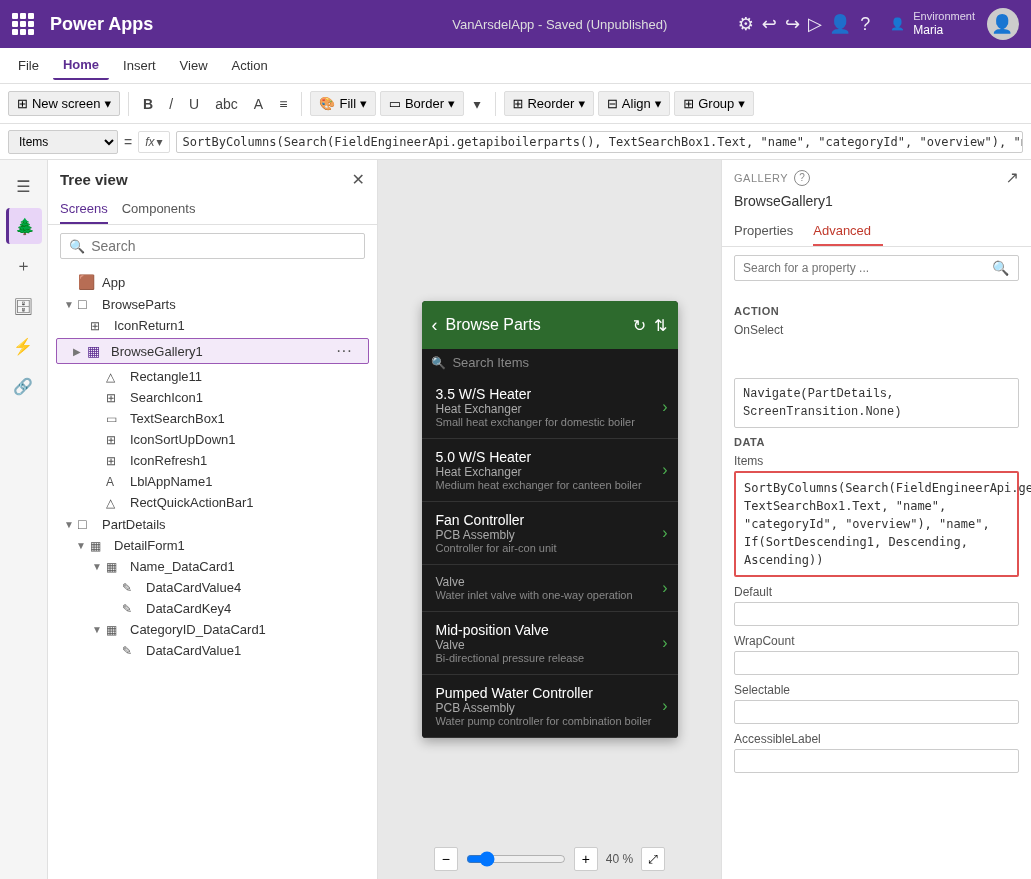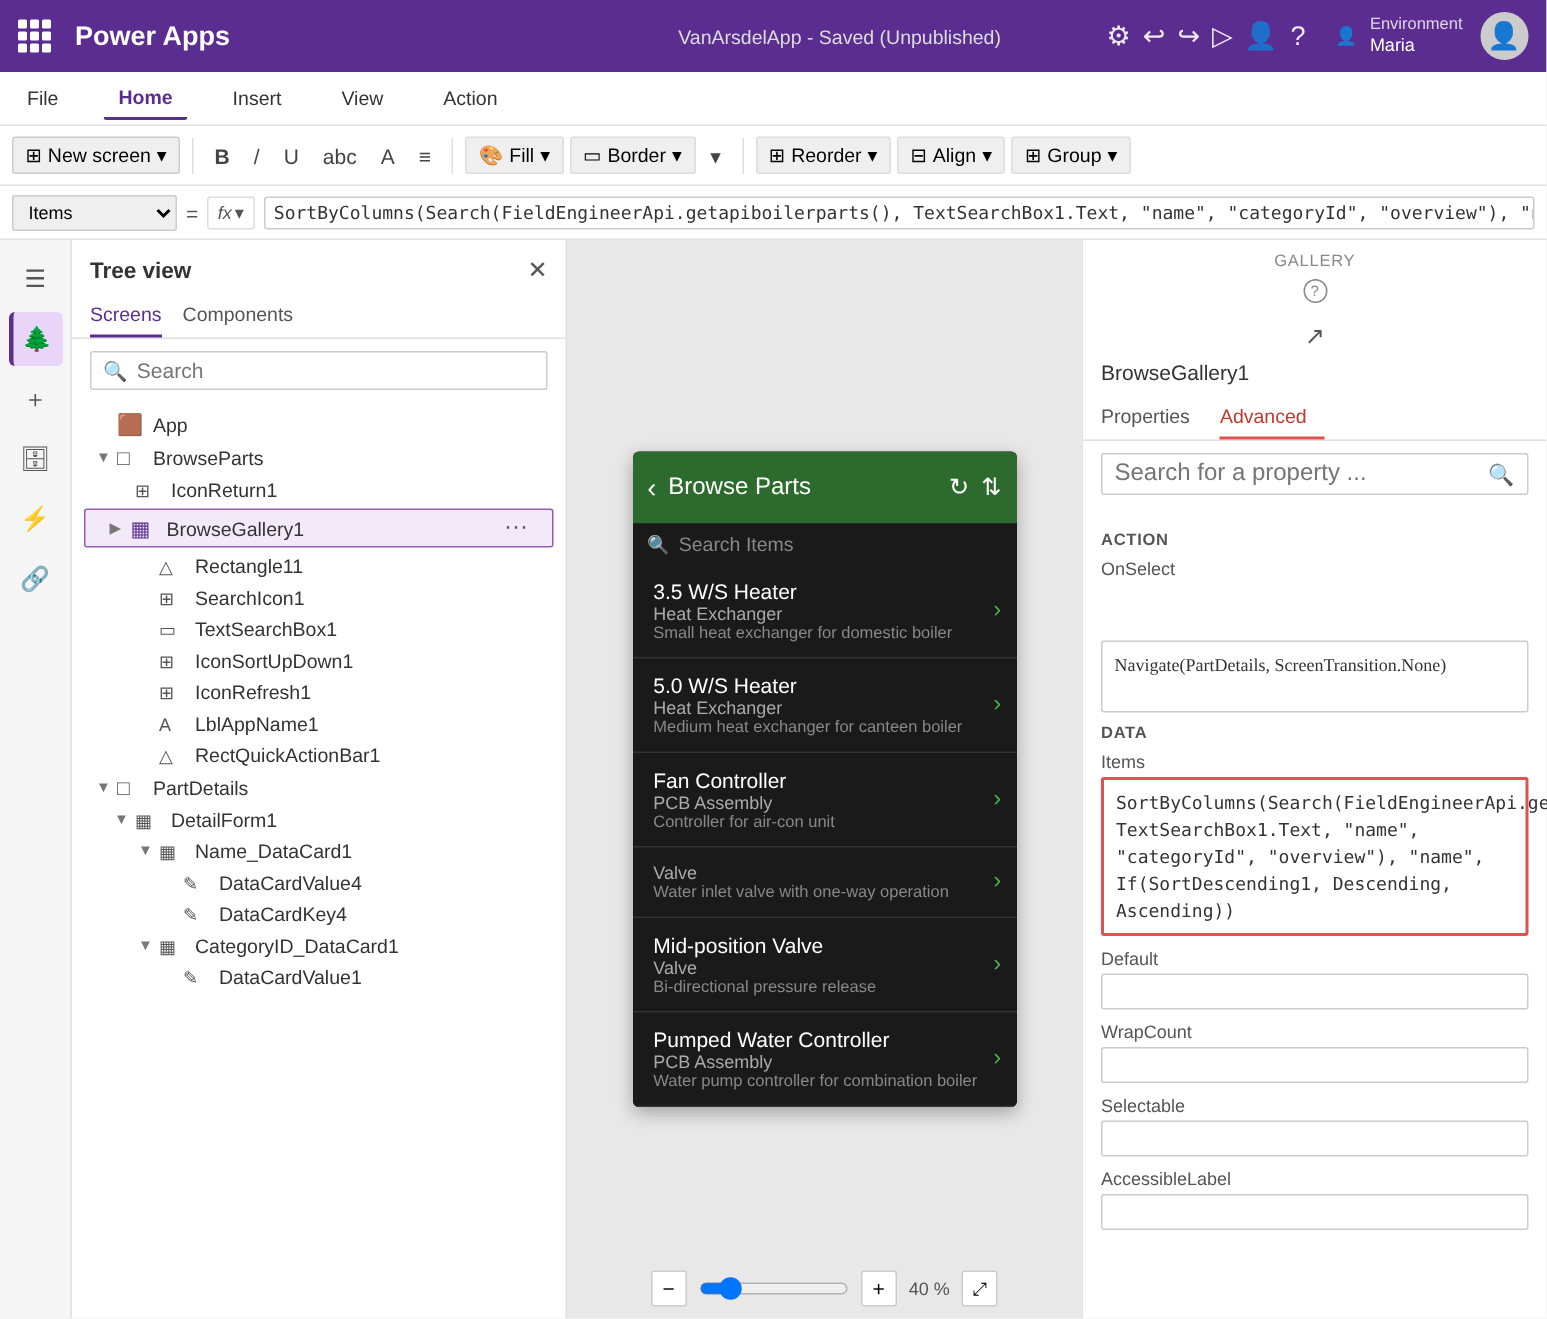--- a/index.html
+++ b/index.html
@@ -12,21 +12,21 @@
     .top-bar .app-title { font-size: 18px; font-weight: 600; flex: 1; }
     .top-bar .env-area { display: flex; align-items: center; gap: 8px; font-size: 12px; }
     .top-bar .env-label { line-height: 1.2; }
     .top-bar .env-label small { display: block; font-size: 11px; opacity: 0.8; }
     .top-bar .avatar { width: 32px; height: 32px; border-radius: 50%; background: #ccc; display: flex; align-items: center; justify-content: center; overflow: hidden; }
     .top-bar .toolbar-icons { display: flex; gap: 8px; align-items: center; margin-right: 8px; }
     .top-bar .toolbar-icons span { font-size: 18px; cursor: pointer; opacity: 0.9; }
     .top-bar .app-name-center { flex: 1; text-align: center; font-size: 13px; color: #ddd; }
 
     
-    .menu-bar { background: white; height: 36px; display: flex; align-items: center; padding: 0 8px; border-bottom: 1px solid #e0e0e0; gap: 20px; }
+    .menu-bar { background: white; height: 36px; display: flex; align-items: center; padding: 0 8px; border-bottom: 1px solid #e0e0e0; gap: 4px; }
     .menu-bar .menu-item { padding: 6px 10px; font-size: 13px; cursor: pointer; color: #333; border-radius: 2px; }
     .menu-bar .menu-item.active { font-weight: 600; border-bottom: 2px solid #5c2d91; color: #5c2d91; }
 
     
     .toolbar { background: white; height: 40px; display: flex; align-items: center; padding: 0 8px; border-bottom: 1px solid #e0e0e0; gap: 4px; }
     .toolbar .new-screen-btn { display: flex; align-items: center; gap: 4px; padding: 4px 8px; border: 1px solid #ccc; border-radius: 2px; cursor: pointer; font-size: 13px; }
     .toolbar .divider { width: 1px; height: 24px; background: #ddd; margin: 0 4px; }
     .toolbar .t-icon { padding: 4px 6px; cursor: pointer; font-size: 14px; color: #444; }
     .toolbar .t-icon.bold { font-weight: 700; }
     .toolbar .fill-btn { display: flex; align-items: center; gap: 4px; padding: 4px 8px; border: 1px solid #ddd; border-radius: 2px; cursor: pointer; font-size: 13px; }
@@ -86,26 +86,26 @@
     .phone-list { background: #1a1a1a; }
     .phone-list-item { border-bottom: 1px solid #333; padding: 10px 10px 10px 14px; display: flex; align-items: center; justify-content: space-between; cursor: pointer; }
     .phone-list-item .item-content { flex: 1; }
     .phone-list-item .item-name { color: white; font-size: 14px; font-weight: 500; }
     .phone-list-item .item-category { color: #aaa; font-size: 12px; }
     .phone-list-item .item-desc { color: #888; font-size: 11px; }
     .phone-list-item .chevron { color: #4caf50; font-size: 16px; }
 
     
     .props-panel { width: 310px; background: white; border-left: 1px solid #e0e0e0; display: flex; flex-direction: column; overflow: hidden; }
-    .props-panel .gallery-header { padding: 8px 12px 4px; display: flex; align-items: center; gap: 6px; flex-direction: column; }
+    .props-panel .gallery-header { padding: 8px 12px 4px; display: flex; align-items: center; gap: 6px; }
     .props-panel .props-tabs { display: flex; border-bottom: 1px solid #e0e0e0; padding: 0 12px; }
     .props-panel .props-tab { padding: 6px 12px 6px 0; font-size: 13px; cursor: pointer; color: #555; border-bottom: 2px solid transparent; margin-right: 8px; }
     .props-panel .props-tab.active { color: #5c2d91; border-bottom-color: #5c2d91; font-weight: 500; }
     .props-panel .props-search { margin: 8px 12px; display: flex; align-items: center; border: 1px solid #ccc; border-radius: 2px; padding: 4px 8px; gap: 6px; }
-    .props-panel .props-search input { border: none; outline: none; font-size: 16px; width: 100%; color: #4c1d95; }
+    .props-panel .props-search input { border: none; outline: none; font-size: 12px; width: 100%; color: #4c1d95; }
     .props-panel .props-content { flex: 1; overflow-y: auto; padding: 8px 12px; }
     .section-label { font-size: 11px; font-weight: 600; color: #555; text-transform: uppercase; letter-spacing: 0.5px; margin: 8px 0 6px; }
     .prop-field { margin-bottom: 8px; }
     .prop-field label { display: block; font-size: 12px; color: #555; margin-bottom: 3px; }
     .prop-field input, .prop-field .prop-value { width: 100%; padding: 4px 8px; border: 1px solid #ccc; border-radius: 2px; font-size: 12px; color: #333; }
     .prop-field .formula-box { width: 100%; padding: 6px 8px; border: 2px solid #e05252; border-radius: 2px; font-size: 12px; color: #333; font-family: 'Consolas', monospace; line-height: 1.5; min-height: 100px; background: white; }
     .props-panel .expand-icon { font-size: 16px; color: #555; cursor: pointer; }
     .help-icon { width: 16px; height: 16px; border-radius: 50%; border: 1px solid #888; display: inline-flex; align-items: center; justify-content: center; font-size: 10px; color: #888; cursor: pointer; }
   </style>
 </head>
@@ -435,21 +435,21 @@
     </div>
     <div class="props-search">
       <input type="text" placeholder="Search for a property ..." style="">
       <span style="font-size:14px; color:#888;">🔍</span>
     </div>
     <div class="props-content">
 
       <div class="section-label">ACTION</div>
       <div class="prop-field">
         <label>OnSelect</label>
-        <div class="prop-value" style="padding:6px 8px; border:1px solid #ccc; border-radius:2px; font-size:12px; min-height:48px; font-family:Liberation Serif, serif; line-height:1.5;margin-top:41px;">Navigate(PartDetails, ScreenTransition.None)</div>
+        <div class="prop-value" style="padding:6px 8px; border:1px solid #ccc; border-radius:2px; font-size:12px; min-height:48px; font-family:Liberation Mono, monospace; line-height:1.5;margin-top:41px;">Navigate(PartDetails, ScreenTransition.None)</div>
       </div>
 
       <div class="section-label">DATA</div>
       <div class="prop-field">
         <label>Items</label>
         <div class="formula-box">SortByColumns(Search(FieldEngineerApi.getapiboilerparts(), TextSearchBox1.Text, "name", "categoryId", "overview"), "name", If(SortDescending1, Descending, Ascending))</div>
       </div>
 
       <div class="prop-field">
         <label>Default</label>

